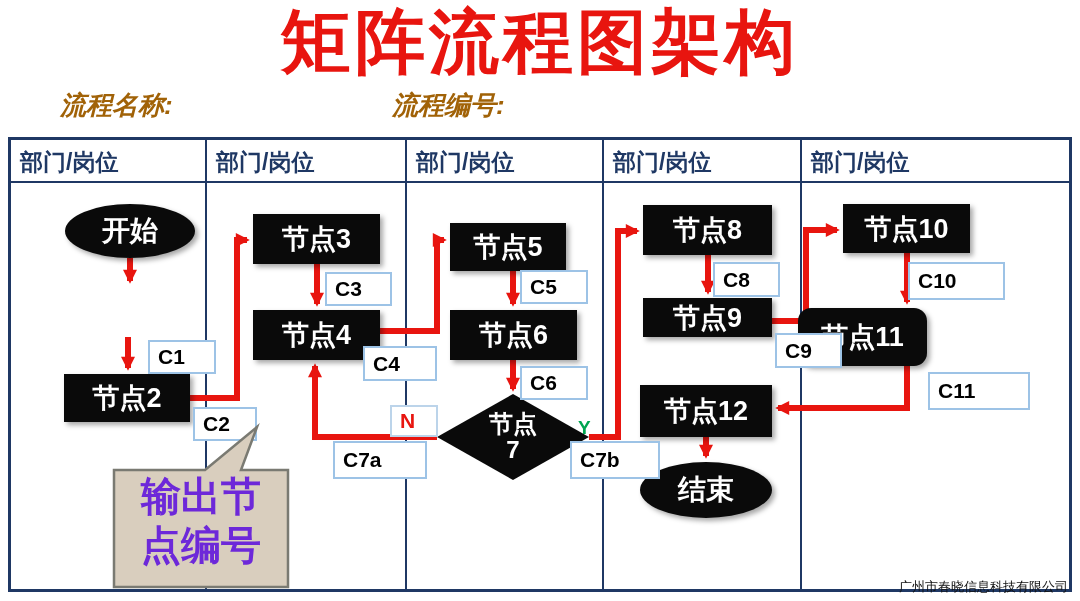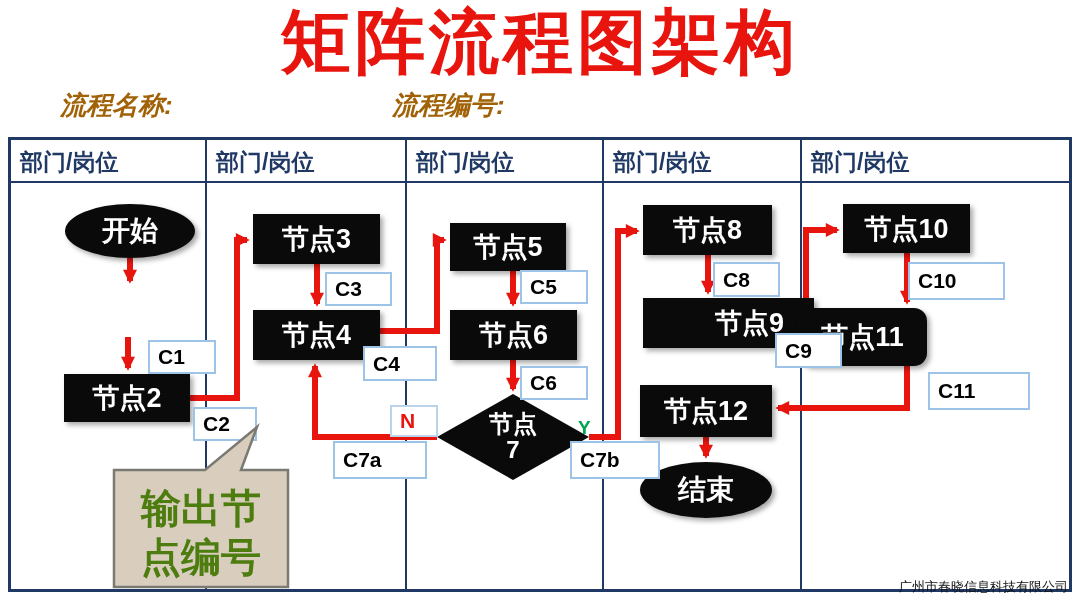--- a/index.html
+++ b/index.html
@@ -18,22 +18,22 @@
   .terminal{border-radius:50%;}
   .diamond{position:absolute;background:#0a0a0a;color:#ffffff;font-weight:bold;font-size:24px;
            display:flex;flex-direction:column;align-items:center;justify-content:center;
            clip-path:polygon(50% 0,100% 50%,50% 100%,0 50%);line-height:1.1;}
   .cbox{position:absolute;background:#ffffff;border:2px solid #9dc3e6;color:#000000;
         font-weight:bold;font-size:21px;display:flex;align-items:center;padding-left:8px;box-sizing:border-box;}
   .nbox{position:absolute;background:#ffffff;border:2px solid #bcd4ea;color:#e8150f;
         font-weight:bold;font-size:21px;display:flex;align-items:center;padding-left:8px;box-sizing:border-box;}
   .ylabel{position:absolute;color:#00a550;font-weight:bold;font-size:19px;}
   .overlay{position:absolute;left:0;top:0;width:1080px;height:601px;pointer-events:none;}
-  .callout-text{position:absolute;left:114px;top:484px;width:174px;text-align:center;
-                color:#4d7c0f;font-weight:bold;font-size:40px;line-height:1.22;}
+  .callout-text{position:absolute;left:114px;top:472px;width:174px;text-align:center;
+                color:#6d28d9;font-weight:bold;font-size:40px;line-height:1.22;}
   .footer{position:absolute;right:12px;bottom:5px;font-size:13px;color:#111111;}
 </style>
 </head>
 <body>
 
 <div class="canvas">
 
   <div class="title">矩阵流程图架构</div>
   <div class="sublabel" style="left:60px;top:88px;">流程名称:</div>
   <div class="sublabel" style="left:392px;top:88px;">流程编号:</div>
@@ -85,21 +85,21 @@
 
   <div class="node" style="left:450px;top:223px;width:116px;height:48px;">节点5</div>
   <div class="node" style="left:450px;top:310px;width:127px;height:50px;">节点6</div>
 
   <div class="diamond" style="left:437px;top:394px;width:152px;height:86px;">
     <span>节点</span>
     <span>7</span>
   </div>
 
   <div class="node" style="left:643px;top:205px;width:129px;height:50px;">节点8</div>
-  <div class="node" style="left:643px;top:298px;width:129px;height:50px;padding-left:42px;">节点9</div>
+  <div class="node" style="left:643px;top:298px;width:129px;height:39px;">节点9</div>
   <div class="node" style="left:640px;top:385px;width:132px;height:52px;">节点12</div>
 
   <div class="node terminal" style="left:640px;top:462px;width:132px;height:56px;font-size:28px;">结束</div>
 
   <div class="node" style="left:843px;top:204px;width:127px;height:49px;">节点10</div>
   <div class="node" style="left:798px;top:308px;width:129px;height:58px;border-radius:13px;">节点11</div>
 
   <div class="cbox" style="left:148px;top:340px;width:68px;height:34px;">C1</div>
   <div class="cbox" style="left:193px;top:407px;width:64px;height:34px;">C2</div>
   <div class="cbox" style="left:325px;top:272px;width:67px;height:34px;">C3</div>

